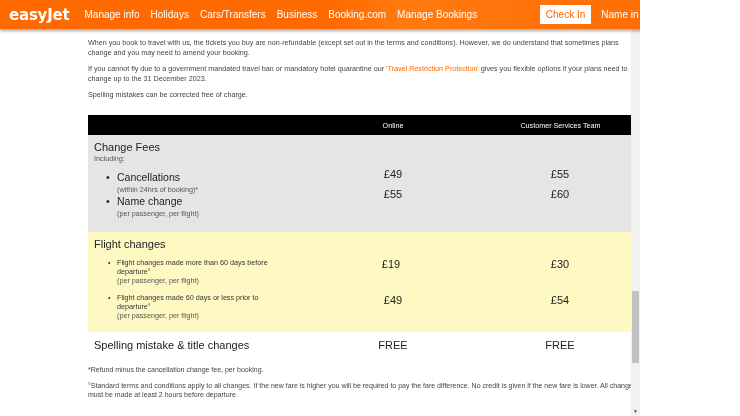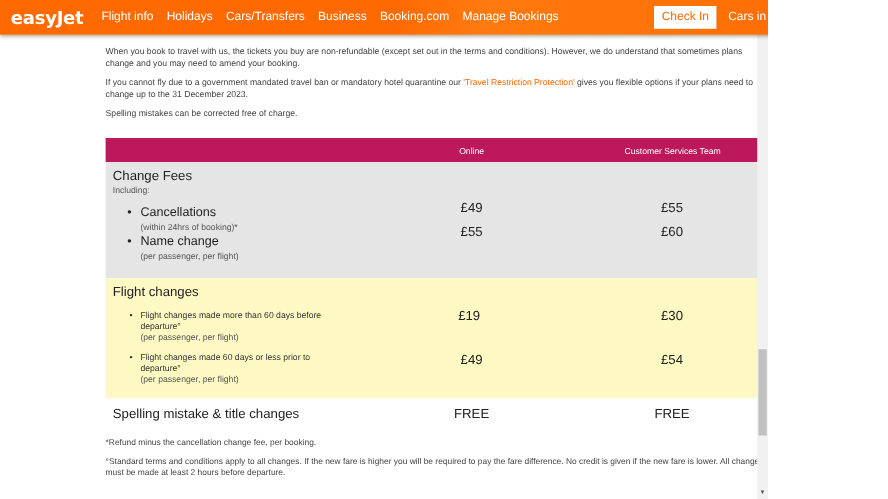--- a/index.html
+++ b/index.html
@@ -40,45 +40,45 @@
   .abs { position: absolute; }
 </style>
 </head>
 <body>
 
 <div class="viewport">
 
   <div class="topbar">
     <span class="logo">easyJet</span>
     <div class="nav">
-      <a>Flight info</a>
+      <a>Manage info</a>
       <a>Holidays</a>
       <a>Cars/Transfers</a>
       <a>Business</a>
       <a>Booking.com</a>
       <a>Manage Bookings</a>
     </div>
     <div class="nav-right">
       <span class="checkin">Check In</span>
-      <a>Cars in</a>
+      <a>Name in</a>
       <a>Help</a>
       <span class="lang">
         <span>en-GB</span>
         <span class="flag"></span>
       </span>
     </div>
   </div>
 
   <div class="content">
     <p>When you book to travel with us, the tickets you buy are non-refundable (except set out in the terms and conditions). However, we do understand that sometimes plans change and you may need to amend your booking.</p>
     <p><span>If you cannot fly due to a government mandated travel ban or mandatory hotel quarantine our </span><span class="link">'Travel Restriction Protection'</span><span> gives you flexible options if your plans need to change  up to the 31 December 2023.</span></p>
     <p>Spelling mistakes can be corrected free of charge.</p>
   </div>
 
-  <div class="abs" style="left:88px;top:115px;width:555px;height:20px;background:#be185d;">
+  <div class="abs" style="left:88px;top:115px;width:555px;height:20px;background:#000000;">
     <span class="abs" style="left:280px;top:6px;width:50px;text-align:center;color:#fff;font-size:7.2px;">Online</span>
     <span class="abs" style="left:415px;top:6px;width:115px;text-align:center;color:#fff;font-size:7.2px;">Customer Services Team</span>
   </div>
 
   <div class="abs" style="left:88px;top:135px;width:555px;height:97px;background:#e5e5e5;">
     <span class="abs sec-title" style="left:6px;top:6px;">Change Fees</span>
     <span class="abs sub" style="left:6px;top:19px;">Including:</span>
     <span class="abs bullet-big" style="left:18px;top:36px;">•</span>
     <span class="abs bullet-big" style="left:29px;top:36px;">Cancellations</span>
     <span class="abs sub" style="left:29px;top:50px;">(within 24hrs of booking)*</span>

